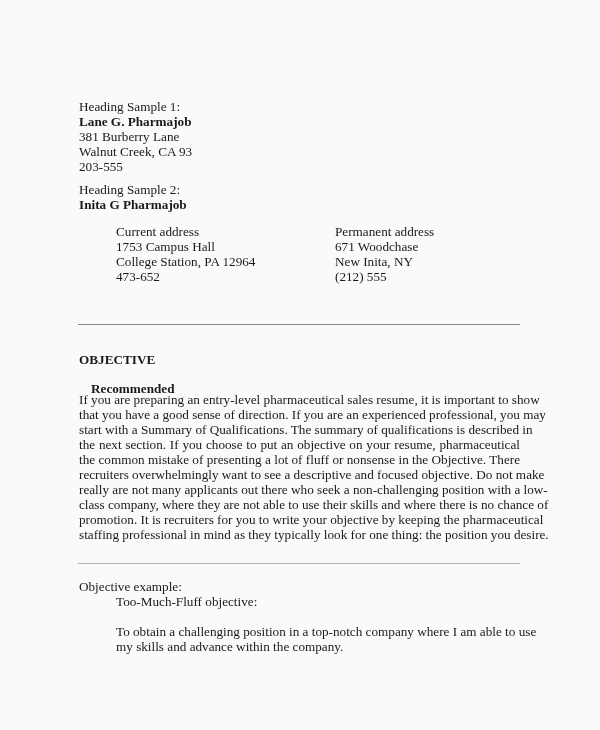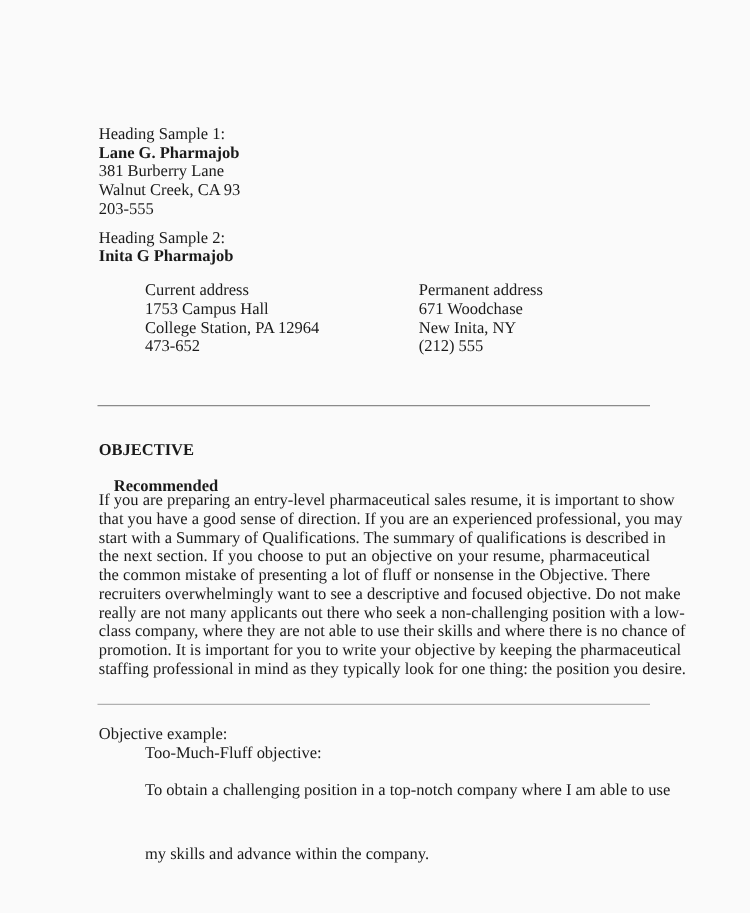--- a/index.html
+++ b/index.html
@@ -52,21 +52,20 @@
       width: 404px;
     }
     .indent-para span.line {
       display: block;
       text-align: justify;
       text-align-last: justify;
       white-space: nowrap;
     }
     .indent-para span.line.last {
       text-align-last: left;
-      margin-top: 36px;
     }
   </style>
 </head>
 <body>
 
 <div class="abs block" style="left:79px; top:73px;margin-top:26px;">
   <div>Heading Sample 1:</div>
   <div class="bold">Lane G. Pharmajob</div>
   <div>381 Burberry Lane</div>
   <div>Walnut Creek, CA 93</div>
@@ -99,21 +98,21 @@
 
 <div class="para" style="top:392px;">
   <span class="line">If you are preparing an entry-level pharmaceutical sales resume, it is important to show</span>
   <span class="line">that you have a good sense of direction.  If you are an experienced professional, you may</span>
   <span class="line">start with a Summary of Qualifications.  The summary of qualifications is described in</span>
   <span class="line">the next section.  If you choose to put an objective on your resume, pharmaceutical</span>
   <span class="line">the common mistake of presenting a lot of fluff or nonsense in the Objective.  There</span>
   <span class="line">recruiters overwhelmingly want to see a descriptive and focused objective.  Do not make</span>
   <span class="line">really are not many applicants out there who seek a non-challenging position with a low-</span>
   <span class="line">class company, where they are not able to use their skills and where there is no chance of</span>
-  <span class="line">promotion.  It is important for you to write your objective by keeping the pharmaceutical</span>
+  <span class="line">promotion.  It is recruiters for you to write your objective by keeping the pharmaceutical</span>
   <span class="line last">staffing professional in mind as they typically look for one thing: the position you desire.</span>
 </div>
 
 <div class="rule light" style="top:563px;"></div>
 
 <div class="abs" style="left:79px; top:579px;">Objective example:</div>
 <div class="abs" style="left:116px; top:594px;">Too-Much-Fluff objective:</div>
 
 <div class="indent-para" style="top:624px;">
   <span class="line">To obtain a challenging position in a top-notch company where I am able to use</span>

